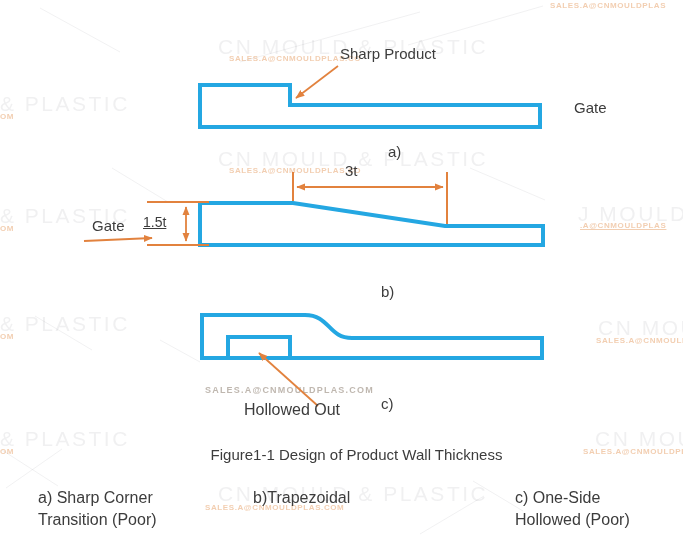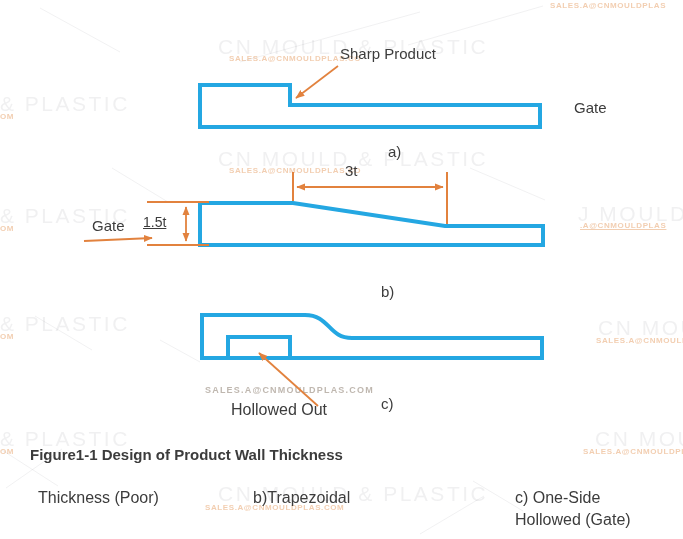--- a/index.html
+++ b/index.html
@@ -17,21 +17,21 @@
   .diagram-svg{position:absolute;left:0;top:0;z-index:2;}
   .part{fill:#ffffff;stroke:var(--part-outline,#24A7E2);stroke-width:4;stroke-linejoin:miter;}
   .oline{stroke:var(--annotation,#E2823E);stroke-width:1.8;fill:none;}
   .oline2{stroke:var(--annotation,#E2823E);stroke-width:2;fill:none;}
   .wline{stroke:rgba(80,80,90,0.08);stroke-width:1;}
   
   .labels{position:absolute;inset:0;z-index:3;pointer-events:none;}
   .lbl{position:absolute;font-size:15px;line-height:18px;white-space:nowrap;}
   .lbl.dim-small{font-size:14px;text-decoration:underline;}
   .lbl.hollow{font-size:16px;}
-  .fig-title{position:absolute;left:30px;right:0;top:446px;text-align:left;font-size:15px;font-weight:bold;}
+  .fig-title{position:absolute;left:30px;right:0;top:446px;text-align:center;font-size:15px;}
   .caption{position:absolute;top:487px;font-size:16px;line-height:22px;}
 </style>
 </head>
 <body>
 
 <div class="stage" style="--part-outline: #24A7E2; --annotation: #E2823E; --text: #3c3c3c;">
 
   <div class="wm-layer">
       <span class="wm small" style="left: 550px; top: 1px;">SALES.A@CNMOULDPLAS</span>
       <span class="wm big" style="left: 218px; top: 35px;">CN MOULD &amp; PLASTIC</span>
@@ -104,30 +104,31 @@
   <div class="labels">
     <div class="lbl" style="left:340px;top:45px;">Sharp Product</div>
     <div class="lbl" style="left:574px;top:99px;">Gate</div>
     <div class="lbl" style="left:388px;top:143px;">a)</div>
 
     <div class="lbl" style="left:345px;top:162px;">3t</div>
     <div class="lbl dim-small" style="left:143px;top:213px;">1.5t</div>
     <div class="lbl" style="left:92px;top:217px;">Gate</div>
     <div class="lbl" style="left:381px;top:283px;">b)</div>
 
-    <div class="lbl hollow" style="left:231px;top:401px;">Hollowed Out</div>
+    <div class="lbl hollow" style="left:244px;top:401px;">Hollowed Out</div>
     <div class="lbl" style="left:381px;top:395px;">c)</div>
 
     <div class="fig-title">Figure1-1 Design of Product Wall Thickness</div>
 
     <div class="caption" style="left:38px;">
-      <div>Thickness (Poor)</div>
+      <div>a) Sharp Corner</div>
+      <div>Transition (Poor)</div>
     </div>
     <div class="caption" style="left:253px;">
       <div>b)Trapezoidal</div>
     </div>
     <div class="caption" style="left:483px;margin-left:32px;">
       <div>c) One-Side</div>
-      <div>Hollowed (Gate)</div>
+      <div>Hollowed (Poor)</div>
     </div>
   </div>
 
 </div>
 
 </body></html>

